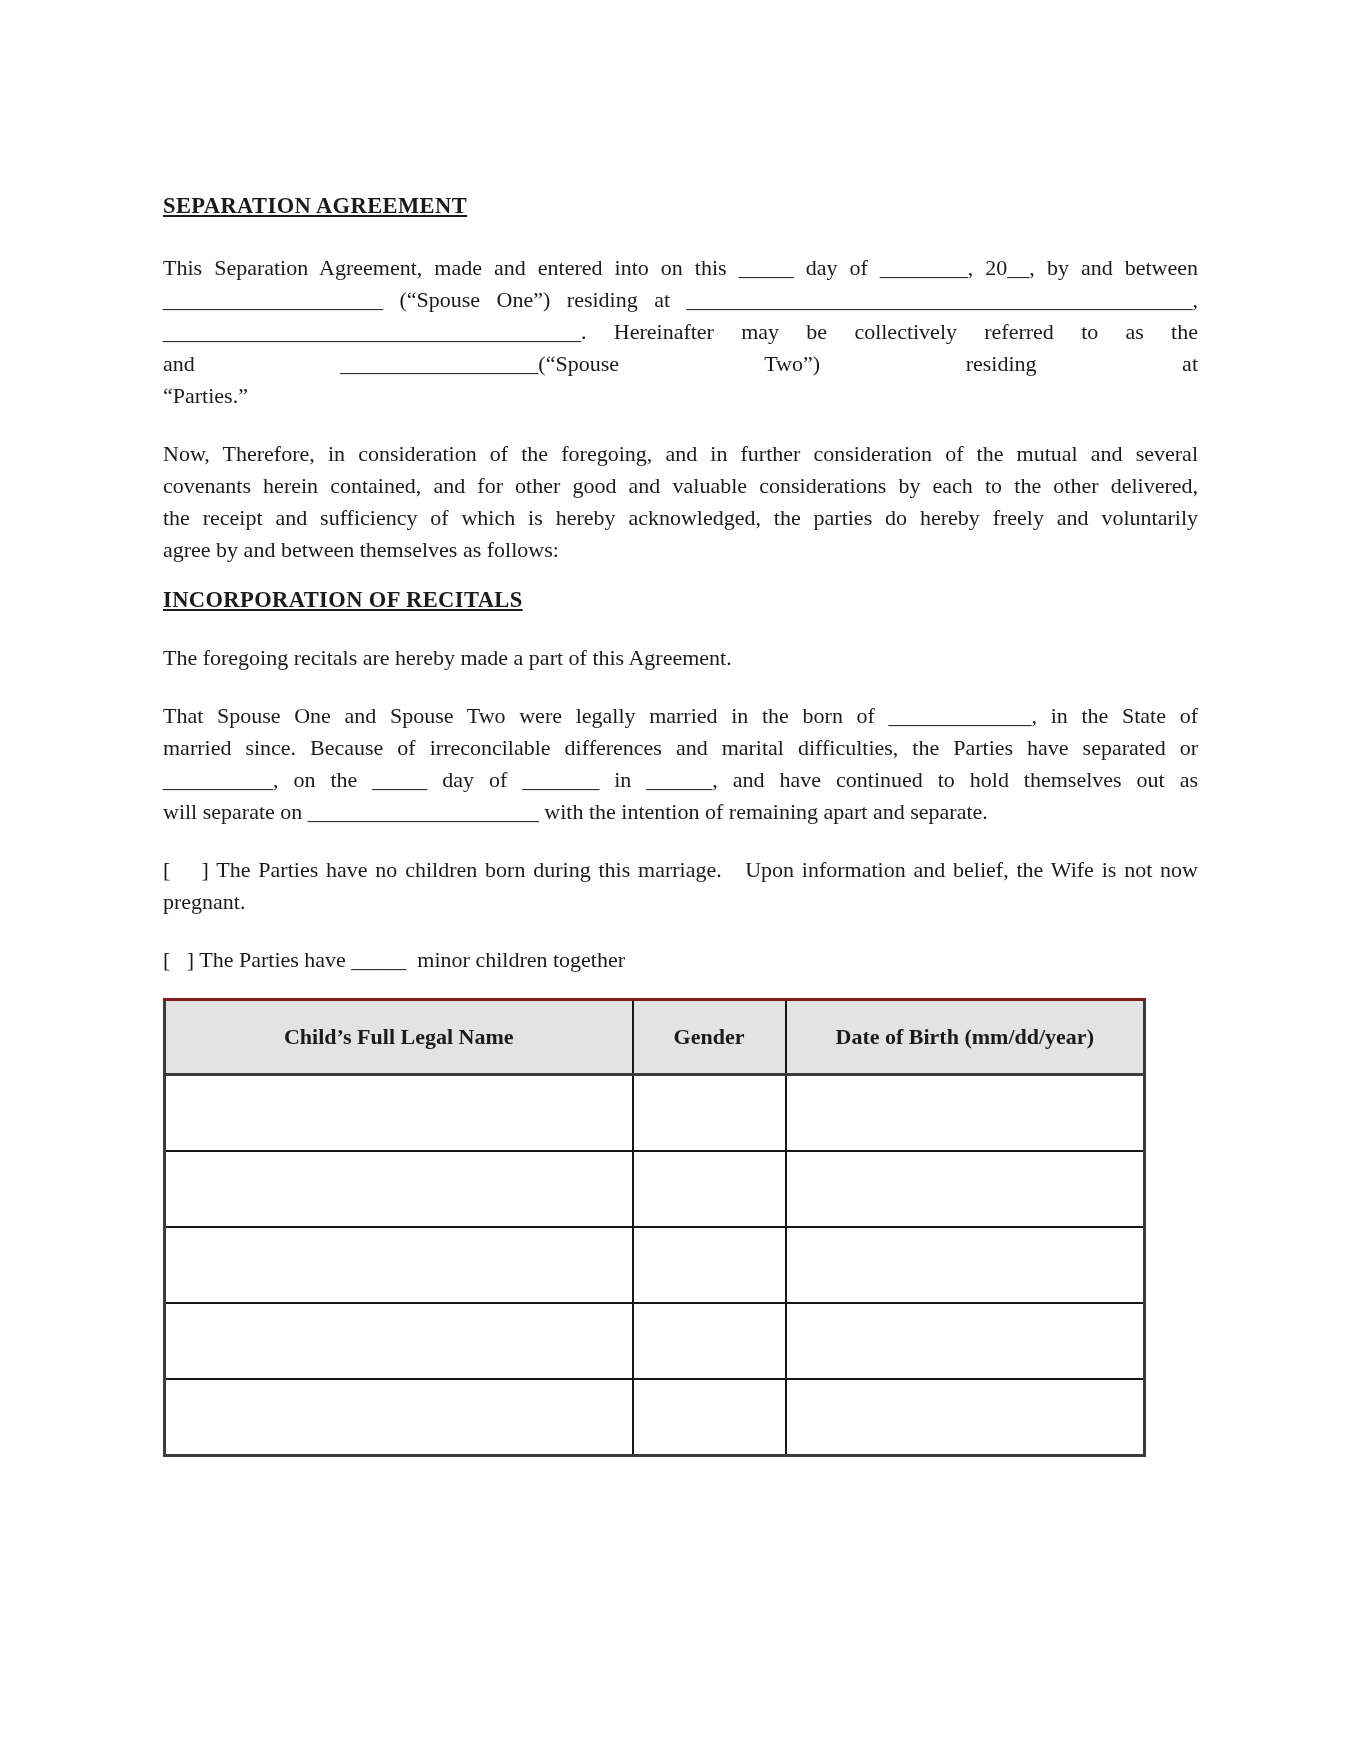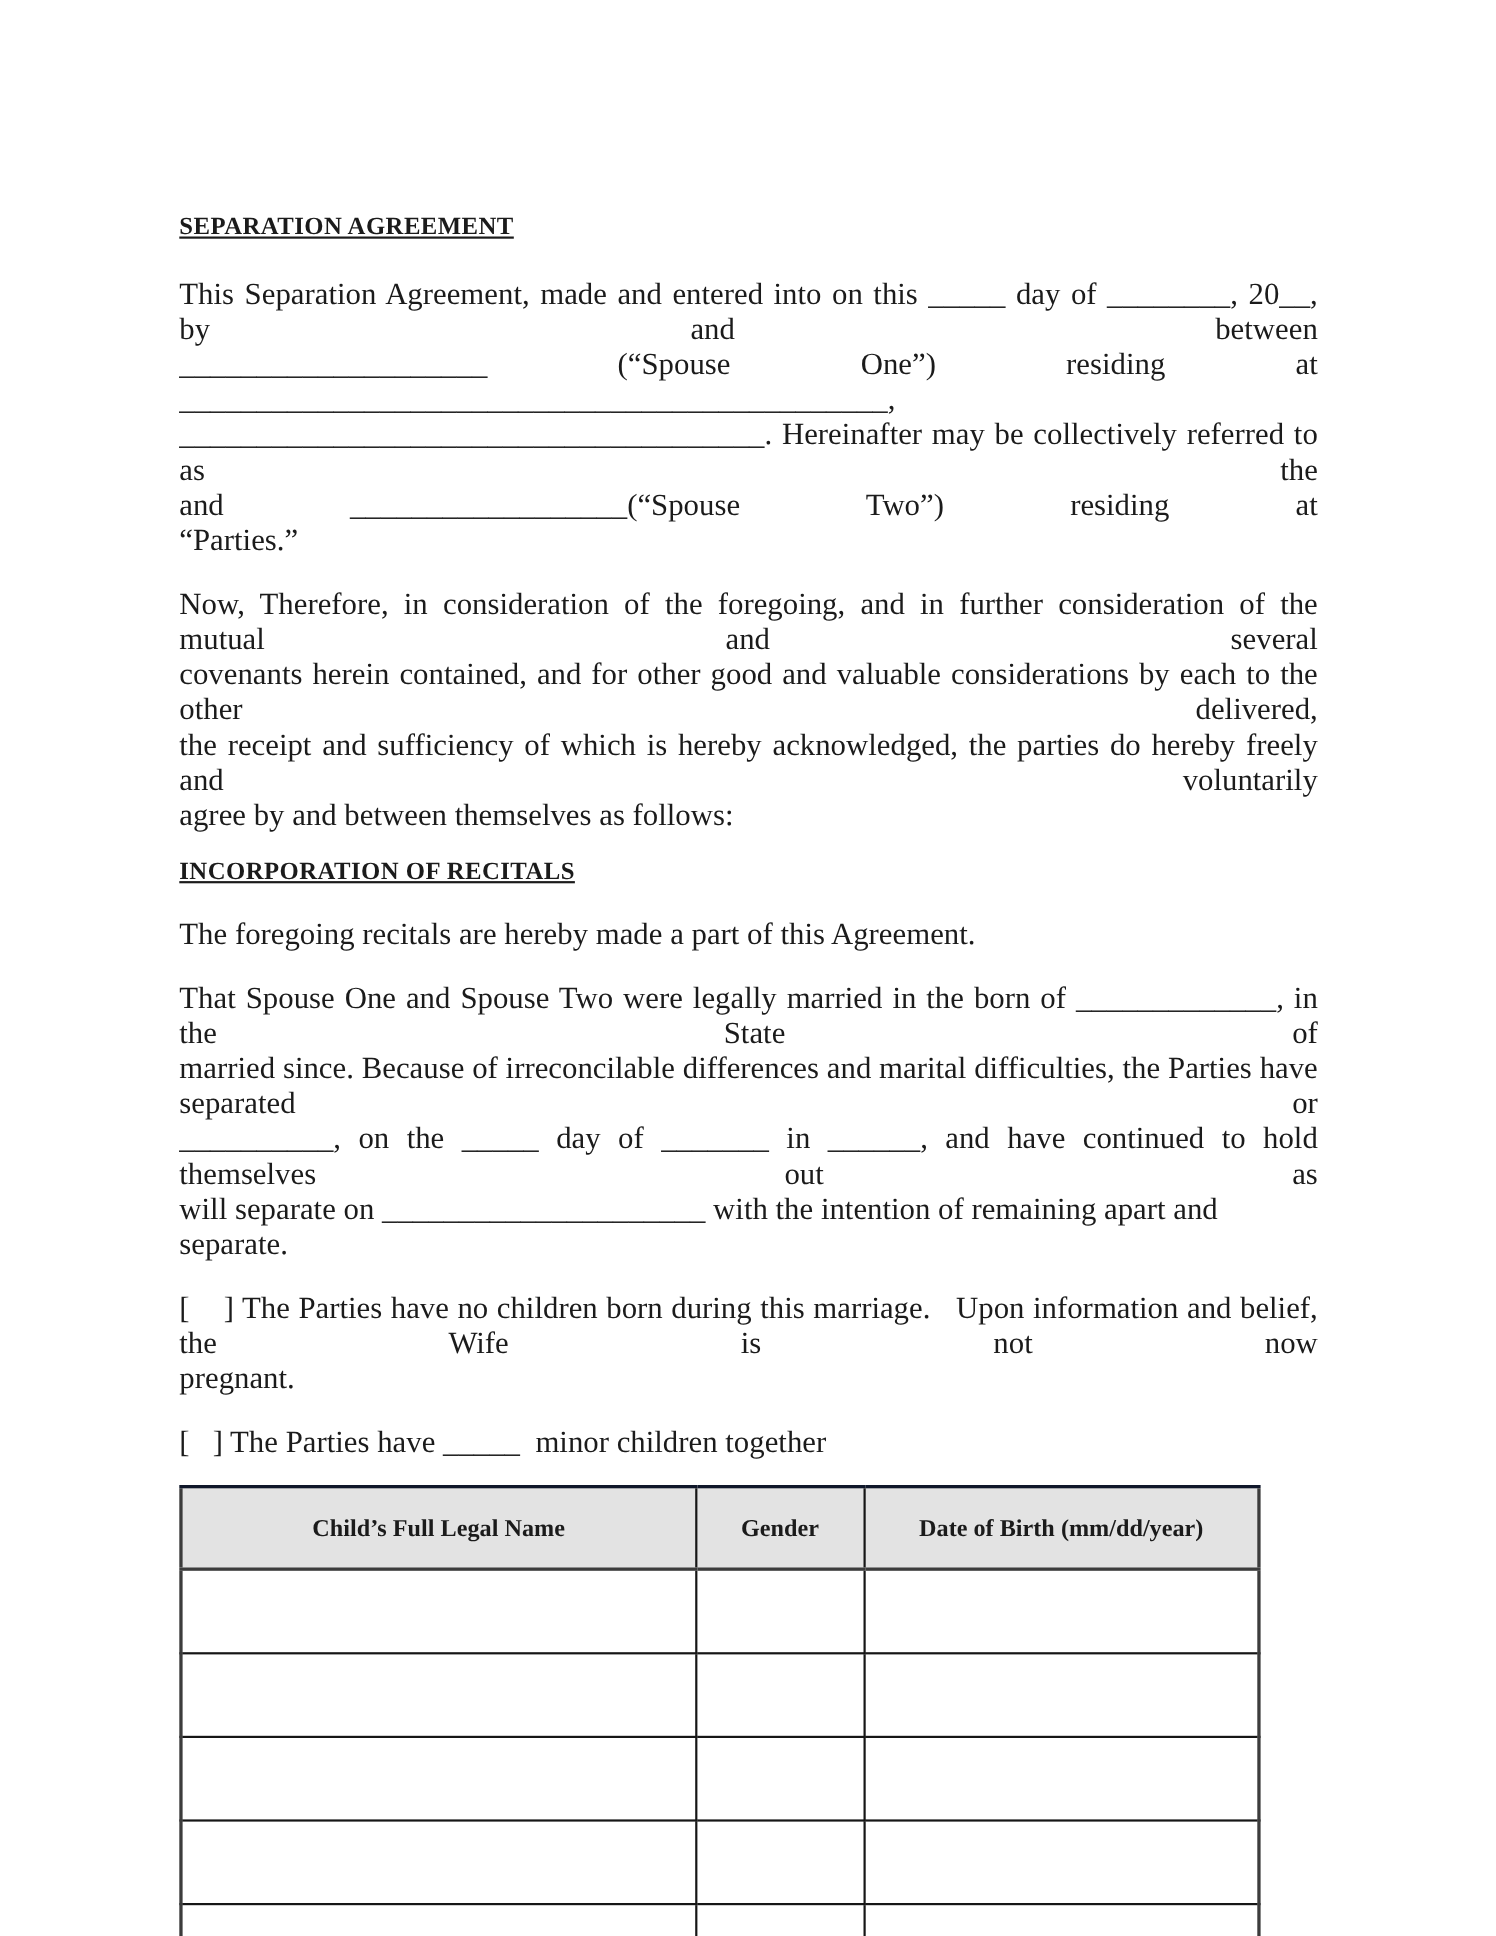--- a/index.html
+++ b/index.html
@@ -25,40 +25,40 @@
     font-weight: bold;
     text-decoration: underline;
     font-size: 22.5px;
     line-height: 32px;
     letter-spacing: 0.4px;
   }
   .doc-title { margin-top: 190px; }
   .doc-heading { margin-top: 18px; }
   .para {
     margin-top: 26px;
-    font-size: 28px;
+    font-size: 22px;
     line-height: 32px;
   }
   .para.first { margin-top: 30px; }
   .ln { text-align: left; }
   .jl { text-align: justify; text-align-last: justify; }
   .children-table {
     margin-top: 22px;
     border-collapse: collapse;
     table-layout: fixed;
     width: 980px;
     border: 3px solid #3c3c3c;
   }
   .children-table th, .children-table td {
     border: 2px solid #161616;
     padding: 0 8px;
   }
   .children-table th {
     background: #e3e3e3;
-    border-top: 3px solid #0f172a;
+    border-top: 3px solid #7f1d1d;
     border-bottom: 3px solid #3c3c3c;
     height: 72px;
     font-size: 22px;
     font-weight: bold;
     text-align: center;
     vertical-align: middle;
   }
   .children-table td {
     height: 74px;
     background: #ffffff;

